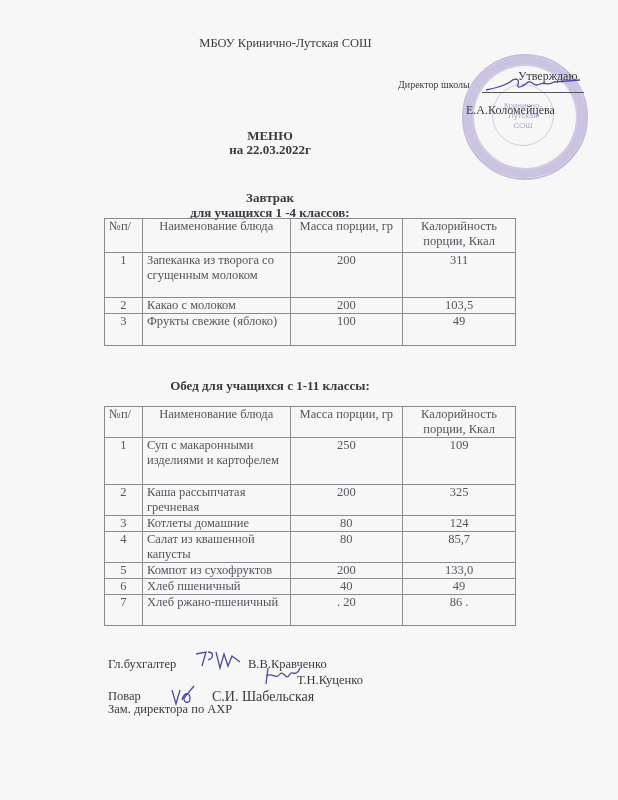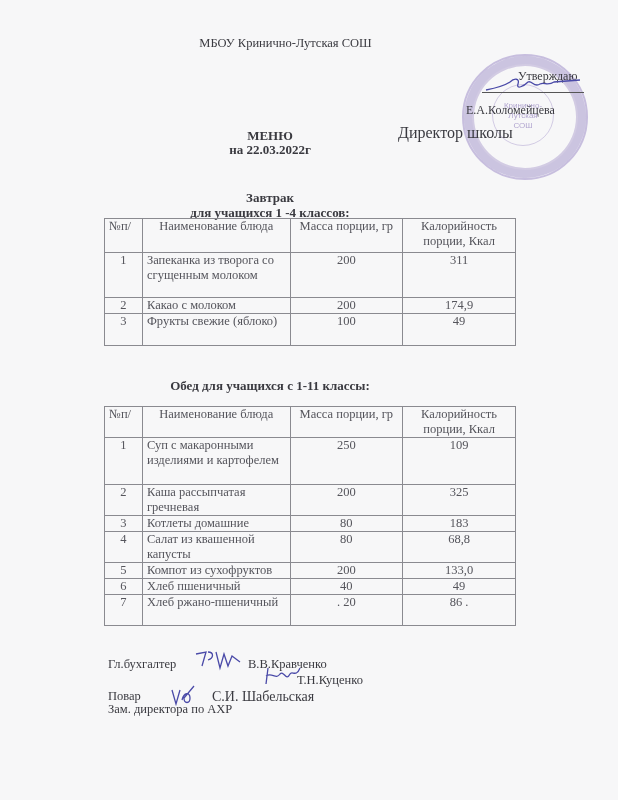--- a/index.html
+++ b/index.html
@@ -5,21 +5,21 @@
   html, body { margin: 0; padding: 0; }
   body {
     width: 618px; height: 800px; position: relative; overflow: hidden;
     background: #f7f7f8;
     font-family: "Liberation Serif", "DejaVu Serif", serif;
     color: #3a3a40;
   }
   .abs { position: absolute; }
   .school { left: 0; width: 571px; top: 36px; text-align: center; font-size: 12.5px; }
   .approve { left: 518px; top: 69px; font-size: 12px; }
-  .director { left: 398px; top: 79px; font-size: 16px; margin-top: 45px; }
+  .director { left: 398px; top: 79px; font-size: 10px; }
   .dir-line { left: 482px; top: 92px; width: 102px; border-top: 1px solid #555; }
   .dir-name { left: 466px; top: 91px; font-size: 12px; margin-top: 12px; }
   .stamp {
     left: 462px; top: 54px; width: 122px; height: 122px; border-radius: 50%;
     border: 2px solid rgba(140,120,190,0.45);
     box-shadow: inset 0 0 0 8px rgba(160,145,205,0.12), inset 0 0 0 10px rgba(140,120,190,0.35);
   }
   .stamp-inner {
     position: absolute; left: 28px; top: 28px; width: 62px; height: 62px; border-radius: 50%;
     border: 1px solid rgba(140,120,190,0.35);
@@ -91,21 +91,21 @@
   <tr style="height:45px">
     <td class="num">1</td>
     <td>Запеканка из творога со сгущенным молоком</td>
     <td class="c">200</td>
     <td class="c">311</td>
   </tr>
   <tr style="height:16px">
     <td class="num">2</td>
     <td>Какао с молоком</td>
     <td class="c">200</td>
-    <td class="c">174,9</td>
+    <td class="c">103,5</td>
   </tr>
   <tr style="height:32px">
     <td class="num">3</td>
     <td>Фрукты свежие (яблоко)</td>
     <td class="c">100</td>
     <td class="c">49</td>
   </tr>
 </tbody>
   </table>
 
@@ -134,27 +134,27 @@
   <tr style="height:31px">
     <td class="num">2</td>
     <td>Каша  рассыпчатая гречневая</td>
     <td class="c">200</td>
     <td class="c">325</td>
   </tr>
   <tr style="height:16px">
     <td class="num">3</td>
     <td>Котлеты домашние</td>
     <td class="c">80</td>
-    <td class="c">183</td>
+    <td class="c">124</td>
   </tr>
   <tr style="height:31px">
     <td class="num">4</td>
     <td>Салат из квашенной капусты</td>
     <td class="c">80</td>
-    <td class="c">68,8</td>
+    <td class="c">85,7</td>
   </tr>
   <tr style="height:16px">
     <td class="num">5</td>
     <td>Компот из сухофруктов</td>
     <td class="c">200</td>
     <td class="c">133,0</td>
   </tr>
   <tr style="height:16px">
     <td class="num">6</td>
     <td>Хлеб пшеничный</td>

